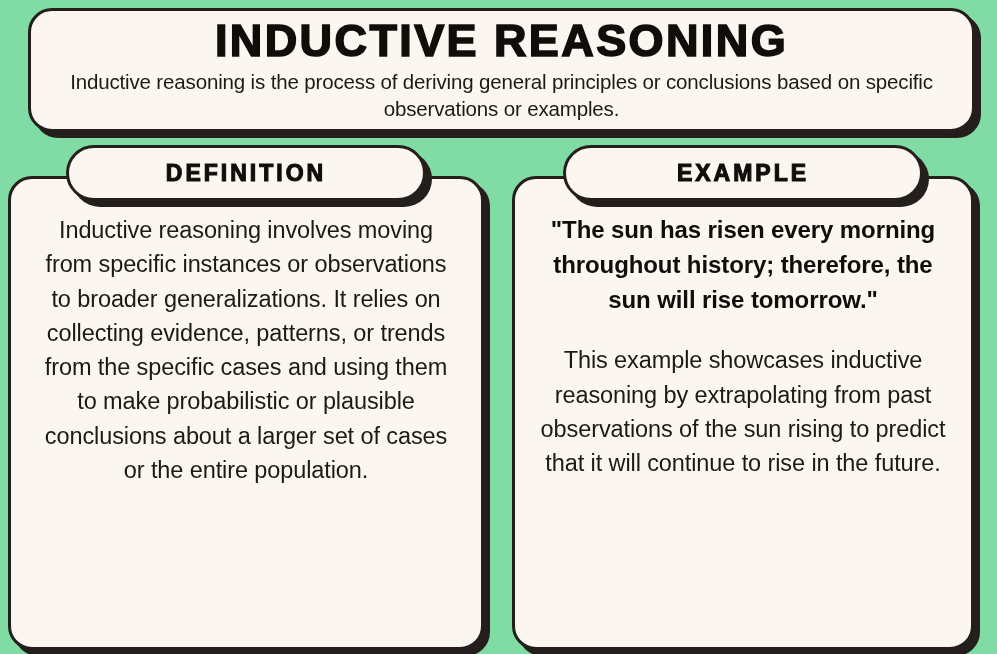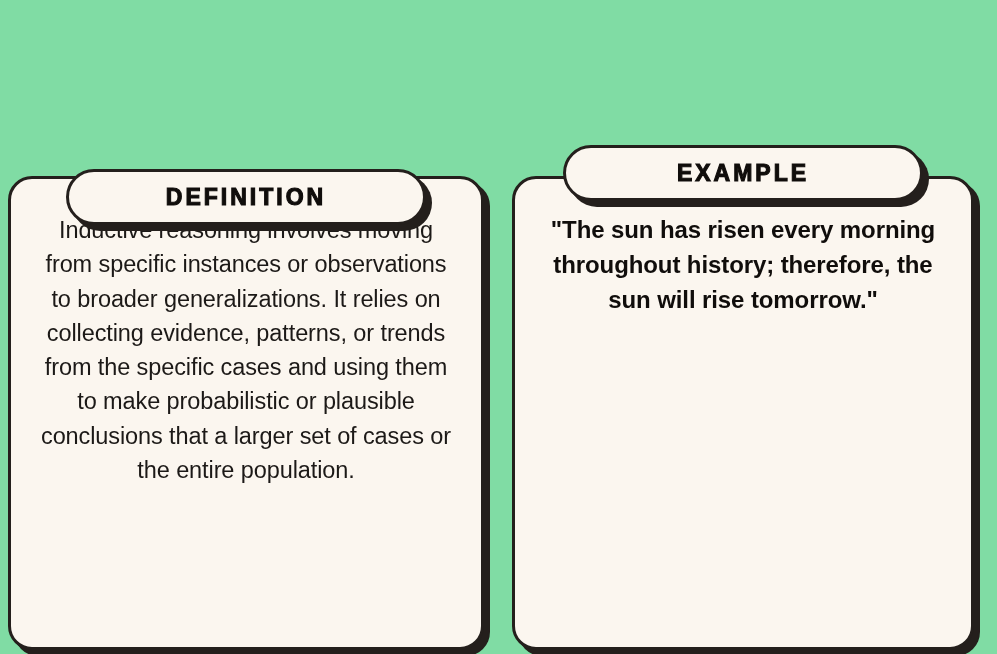--- a/index.html
+++ b/index.html
@@ -83,21 +83,21 @@
   }
   .tab-label {
     font-size: 23px;
     font-weight: 700;
     letter-spacing: 3px;
     text-transform: uppercase;
     color: #100D0B;
     -webkit-text-stroke: 1.1px #100D0B;
     white-space: nowrap;
   }
-  .tab-definition { left: 66px;  top: 145px; width: 360px; margin-top: 24px; }
+  .tab-definition { left: 66px;  top: 145px; width: 360px; }
   .tab-example    { left: 563px; top: 145px; width: 360px; text-align: right; }
 
   
   .column-card {
     top: 176px;
     height: 474px;
     border-radius: 24px;
     z-index: 2;
     padding: 34px 22px 18px 22px;
     display: flex;
@@ -125,31 +125,36 @@
     margin: 0;
     letter-spacing: -0.1px;
   }
   .spacer { height: 26px; }
 </style>
 </head>
 <body>
 
 <div class="poster">
 
+  <div class="card header-card">
+    <h1 class="poster-title">INDUCTIVE REASONING</h1>
+    <p class="poster-subtitle">Inductive reasoning is the process of deriving general principles or conclusions based on specific observations or examples.</p>
+  </div>
 
   <div class="tab tab-definition">
     <span class="tab-label">DEFINITION</span>
   </div>
 
   <div class="card column-card col-left">
-    <p class="body-text">Inductive reasoning involves moving from specific instances or observations to broader generalizations. It relies on collecting evidence, patterns, or trends from the specific cases and using them to make probabilistic or plausible conclusions that a larger set of cases or the entire population.</p>
+    <p class="body-text">Inductive reasoning involves moving from specific instances or observations to broader generalizations. It relies on collecting evidence, patterns, or trends from the specific cases and using them to make probabilistic or plausible conclusions about a larger set of cases or the entire population.</p>
   </div>
 
   <div class="tab tab-example">
     <span class="tab-label">EXAMPLE</span>
   </div>
 
   <div class="card column-card col-right">
     <p class="quote-text">"The sun has risen every morning throughout history; therefore, the sun will rise tomorrow."</p>
     <div class="spacer"></div>
+    <p class="body-text">This example showcases inductive reasoning by extrapolating from past observations of the sun rising to predict that it will continue to rise in the future.</p>
   </div>
 
 </div>
 
 </body></html>

